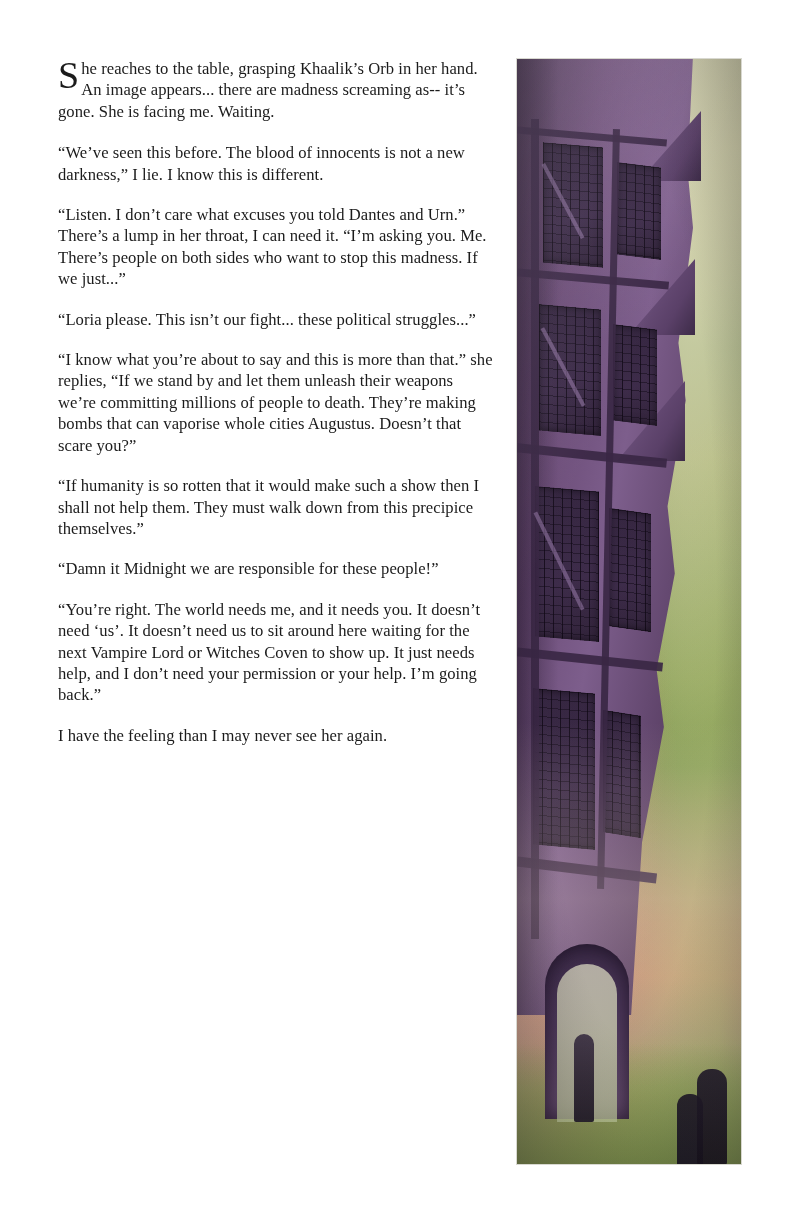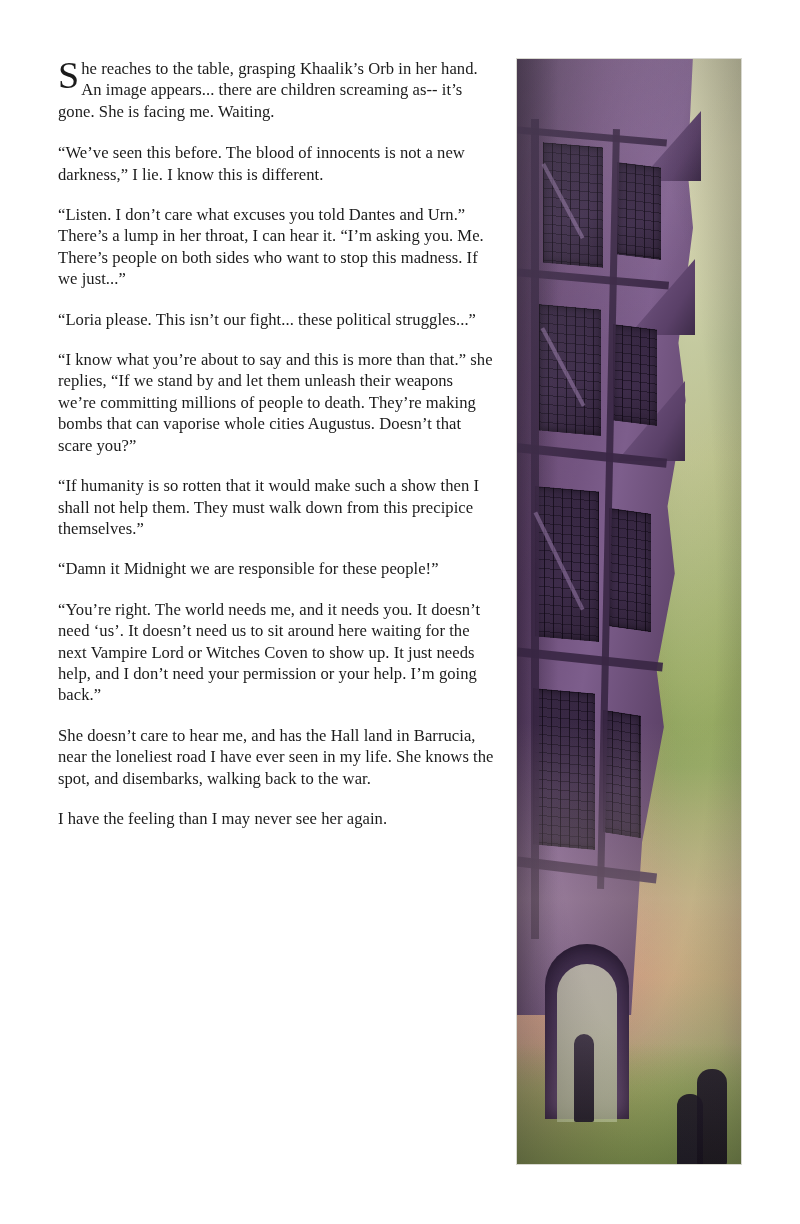--- a/index.html
+++ b/index.html
@@ -199,31 +199,30 @@
   }
 </style>
 </head>
 <body>
 
 <div class="page">
 
   <div class="text-column">
 
     <p class="para first dropcap-wrap">
-      <span class="dropcap">S</span><span>he reaches to the table, grasping Khaalik’s Orb in her hand. An image appears... there are children screaming as-- it’s gone. She is facing me. Waiting.</span>
+      <span class="dropcap">S</span><span>he reaches to the table, grasping Khaalik’s Orb in her hand. An image appears... there are madness screaming as-- it’s gone. She is facing me. Waiting.</span>
     </p>
 
     <p class="para">“We’ve seen this before. The blood of innocents is not a new darkness,” I lie. I know this is different.</p>
-    <p class="para">“Listen. I don’t care what excuses you told Dantes and Urn.” There’s a lump in her throat, I can hear it. “I’m asking you. Me. There’s people on both sides who want to stop this madness. If we just...”</p>
+    <p class="para">“Listen. I don’t care what excuses you told Dantes and Urn.” There’s a lump in her throat, I can need it. “I’m asking you. Me. There’s people on both sides who want to stop this madness. If we just...”</p>
     <p class="para">“Loria please. This isn’t our fight... these political struggles...”</p>
     <p class="para">“I know what you’re about to say and this is more than that.” she replies, “If we stand by and let them unleash their weapons we’re committing millions of people to death. They’re making bombs that can vaporise whole cities Augustus. Doesn’t that scare you?”</p>
     <p class="para">“If humanity is so rotten that it would make such a show then I shall not help them. They must walk down from this precipice themselves.”</p>
     <p class="para">“Damn it Midnight we are responsible for these people!”</p>
     <p class="para">“You’re right. The world needs me, and it needs you. It doesn’t need ‘us’. It doesn’t need us to sit around here waiting for the next Vampire Lord or Witches Coven to show up. It just needs help, and I don’t need your permission or your help. I’m going back.”</p>
-    <p class="para">She doesn’t care to hear me, and has the Hall land in Barrucia, near the loneliest road I have ever seen in my life. She knows the spot, and disembarks, walking back to the war.</p>
     <p class="para">I have the feeling than I may never see her again.</p>
   </div>
 
   <div class="illustration">
     <div class="ill-layer sky"></div>
     <div class="ill-layer glow-left"></div>
 
     <div class="bldg"></div>
     <div class="bldg-shade"></div>
 

